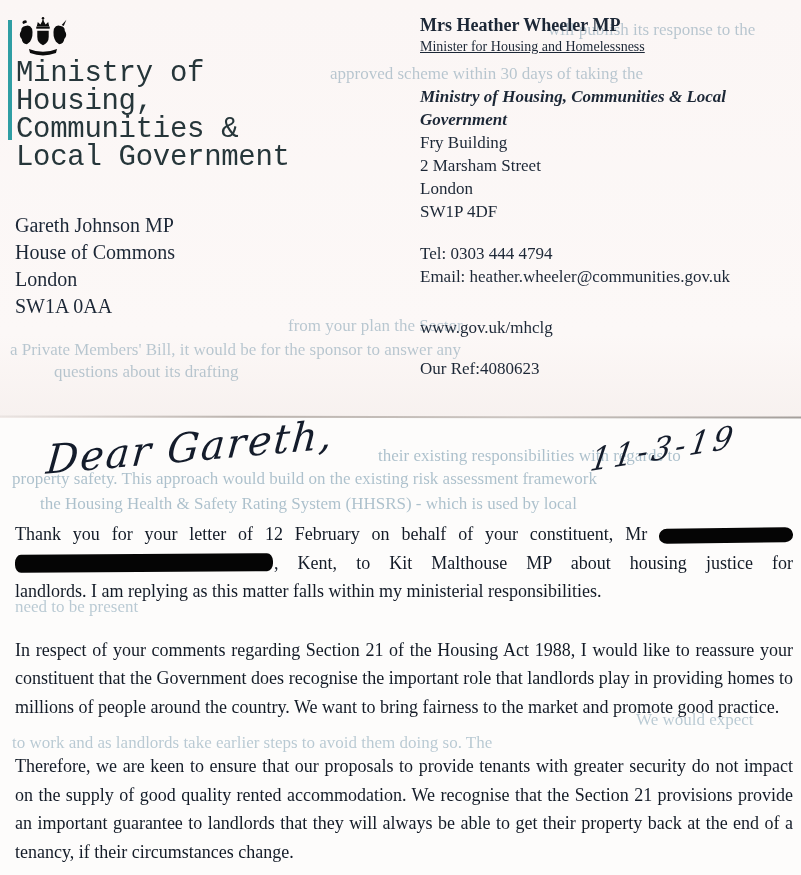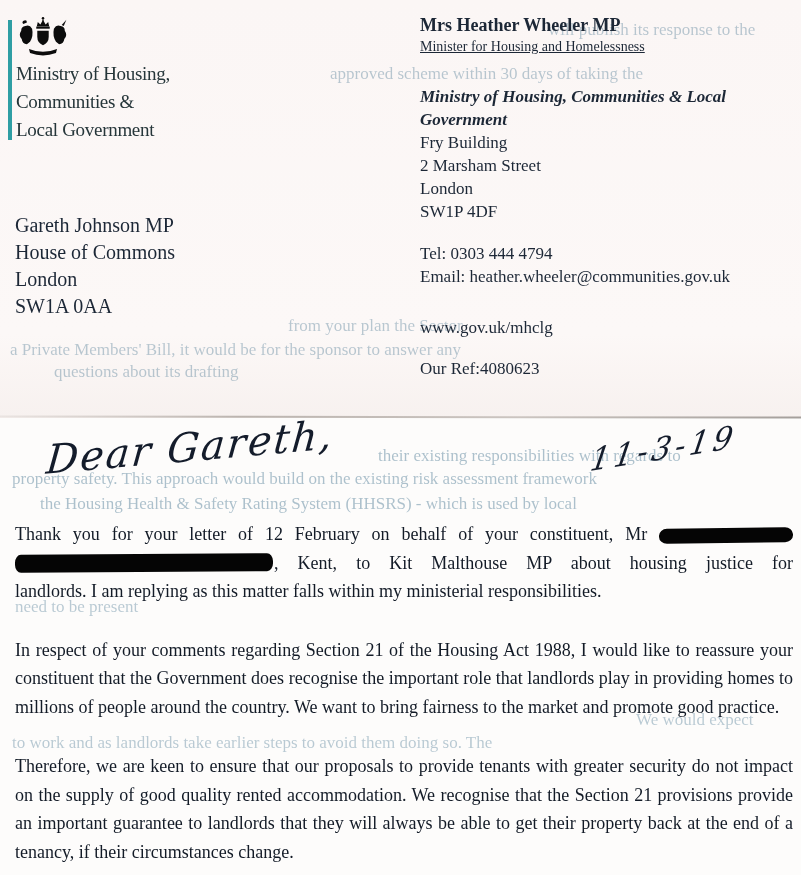--- a/index.html
+++ b/index.html
@@ -27,22 +27,22 @@
     transform:rotate(.08deg);
   }
 
   
   .accent-bar{
     position:absolute;left:8px;top:20px;width:4px;height:120px;
   }
   .crest{position:absolute;left:16px;top:13px;width:54px;height:48px;}
   .dept-name{
     position:absolute;left:16px;top:60px;width:300px;
-    font-family:Liberation Serif, serif;
-    font-size:19px;line-height:28px;letter-spacing:-.3px;
+    font-family:Liberation Mono, monospace;
+    font-size:29px;line-height:28px;letter-spacing:-.3px;
     color:#26363a;font-weight:500;
   }
 
   
   .sender{
     position:absolute;left:420px;top:14px;width:370px;
     font-size:17px;line-height:22px;color:#1c2736;
   }
   .sender .name{font-weight:bold;font-size:18px;}
   .sender .role{font-size:14px;text-decoration:underline;}

